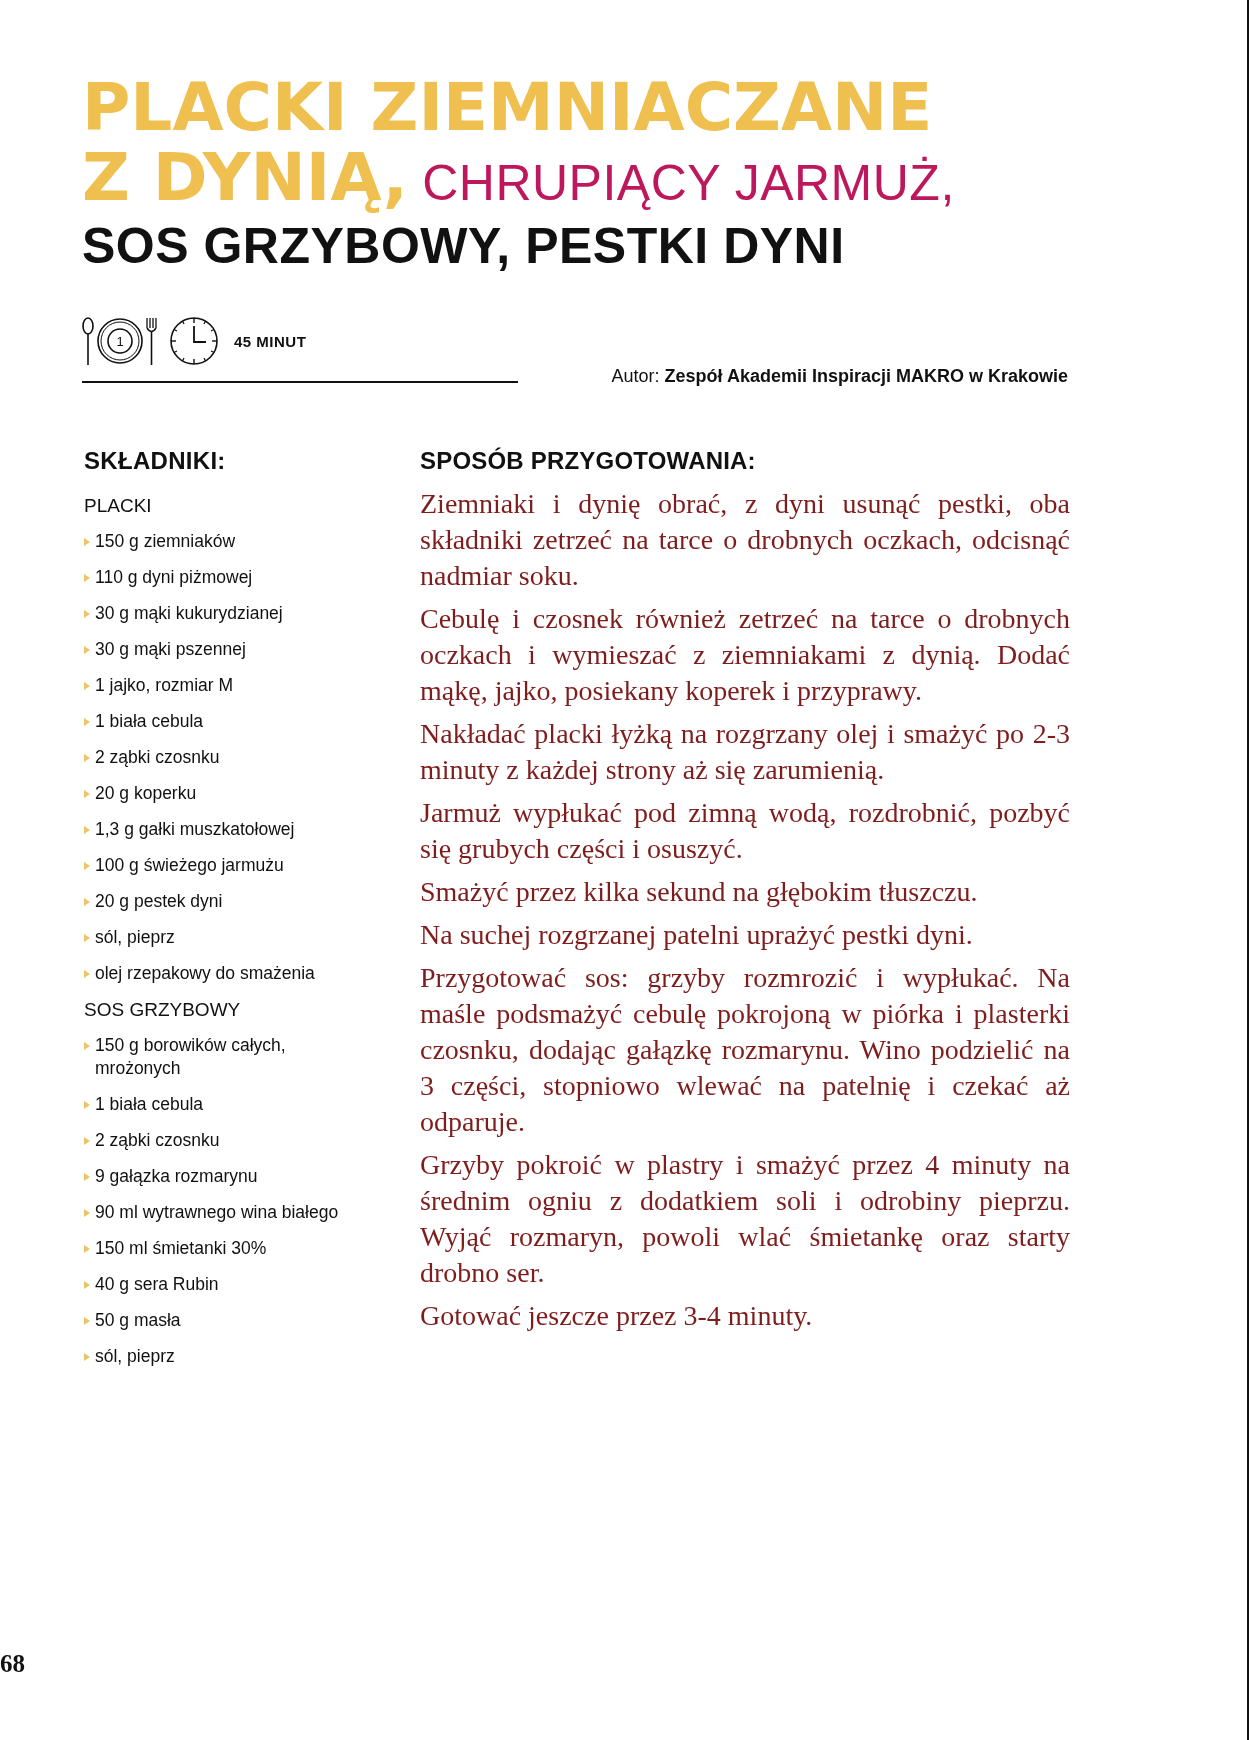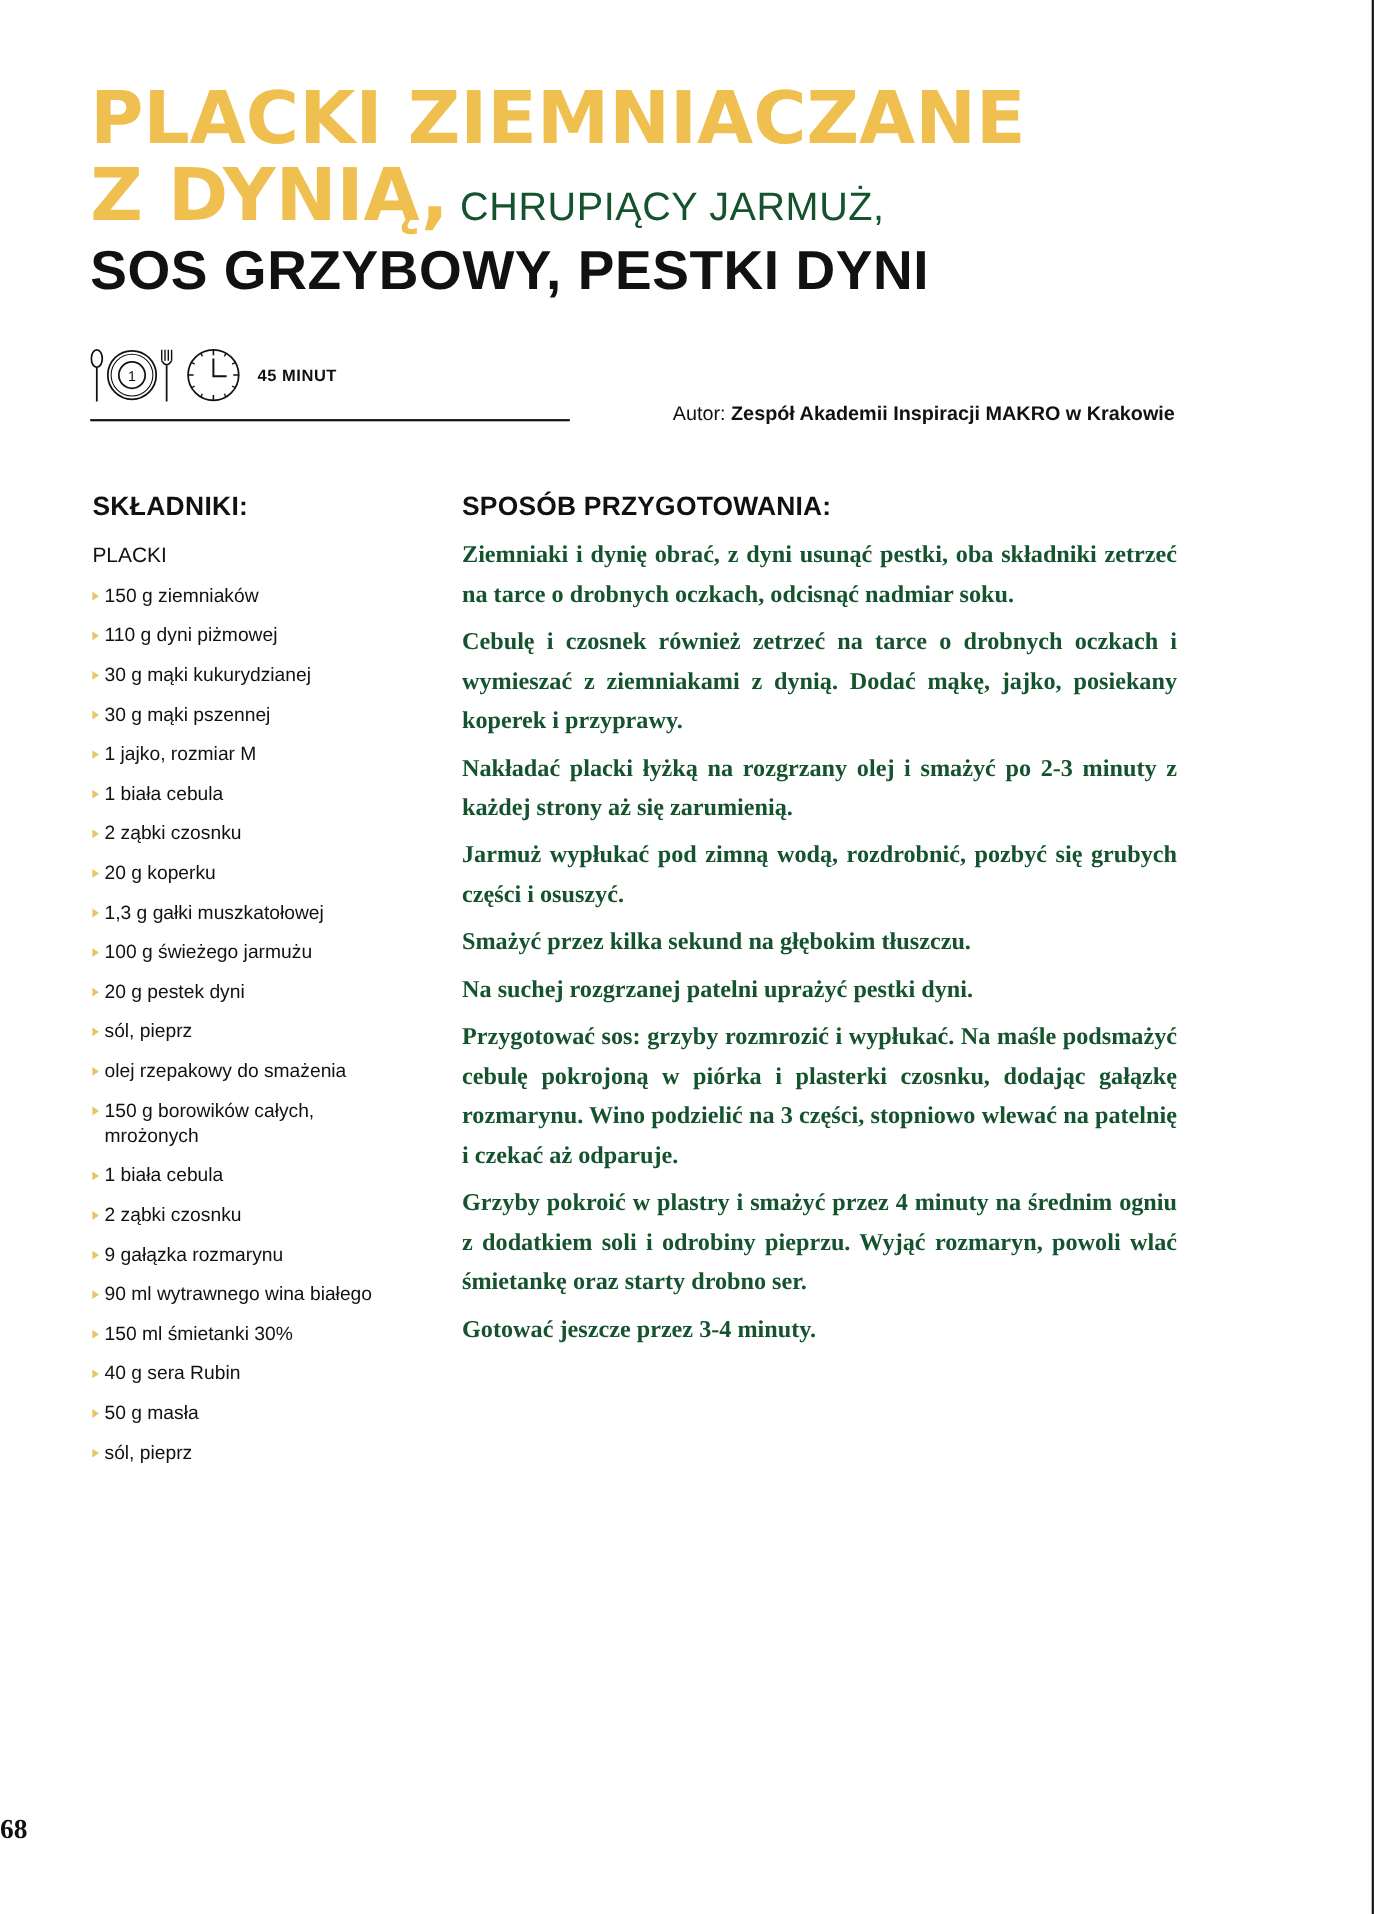--- a/index.html
+++ b/index.html
@@ -12,21 +12,21 @@
 
     .title {
       position: absolute; left: 82px; top: 74px; width: 900px;
     }
     .title .line { display: block; white-space: nowrap; }
     .title .accent {
       color: #efbf4f; font-weight: bold; font-size: 66px; letter-spacing: 0px;
       font-family: "DejaVu Sans", sans-serif; line-height: 68px;
     }
     .title .light {
-      color: #14532d; font-weight: normal; font-size: 36px;
+      color: #be185d; font-weight: normal; font-size: 50px;
       font-family: "Liberation Sans", sans-serif; letter-spacing: 0.5px;
     }
     .title .l1 { height: 70px; }
     .title .l2 { height: 70px; }
     .title .l3 { margin-top: 2px; font-size: 50px; font-family: "Liberation Sans", sans-serif; letter-spacing: 0.5px; line-height: 60px; }
 
     .meta-row {
       position: absolute; left: 82px; top: 313px; height: 56px; display: flex; align-items: center; gap: 10px;
     }
     .meta-row svg { display: block; }
@@ -59,23 +59,22 @@
     }
     .group2 { margin-top: 8px; }
 
     .method {
       position: absolute; left: 420px; top: 446px; width: 650px;
     }
     .method-title {
       font-family: "Liberation Sans", sans-serif; font-weight: bold; font-size: 24px; height: 40px; line-height: 30px; letter-spacing: 0.2px;
     }
     .step {
-      font-family: "Liberation Serif", serif; font-size: 22px; line-height: 36px; text-align: justify; margin-bottom: 7px;
-      color: #14532d;
-      font-weight: bold;
+      font-family: "Liberation Serif", serif; font-size: 28px; line-height: 36px; text-align: justify; margin-bottom: 7px;
+      color: #7f1d1d;
     }
 
     .page-number {
       position: absolute; left: 0px; top: 1650px; font-family: "Liberation Serif", serif; font-weight: bold; font-size: 25px;
     }
   </style>
 </head>
 <body>
 
 <div class="right-edge"></div>
@@ -149,20 +148,21 @@
       <li class="ing-item"><span class="bullet"></span><span>20 g koperku</span></li>
       <li class="ing-item"><span class="bullet"></span><span>1,3 g gałki muszkatołowej</span></li>
       <li class="ing-item"><span class="bullet"></span><span>100 g świeżego jarmużu</span></li>
       <li class="ing-item"><span class="bullet"></span><span>20 g pestek dyni</span></li>
       <li class="ing-item"><span class="bullet"></span><span>sól, pieprz</span></li>
       <li class="ing-item"><span class="bullet"></span><span>olej rzepakowy do smażenia</span></li>
     </ul>
   </div>
 
   <div class="group2">
+    <h3 class="ing-group-title">SOS GRZYBOWY</h3>
     <ul class="ing-list">
       <li class="ing-item" style="width:250px;"><span class="bullet"></span><span>150 g borowików całych, mrożonych</span></li>
       <li class="ing-item"><span class="bullet"></span><span>1 biała cebula</span></li>
       <li class="ing-item"><span class="bullet"></span><span>2 ząbki czosnku</span></li>
       <li class="ing-item"><span class="bullet"></span><span>9 gałązka rozmarynu</span></li>
       <li class="ing-item"><span class="bullet"></span><span>90 ml wytrawnego wina białego</span></li>
       <li class="ing-item"><span class="bullet"></span><span>150 ml śmietanki 30%</span></li>
       <li class="ing-item"><span class="bullet"></span><span>40 g sera Rubin</span></li>
       <li class="ing-item"><span class="bullet"></span><span>50 g masła</span></li>
       <li class="ing-item"><span class="bullet"></span><span>sól, pieprz</span></li>

